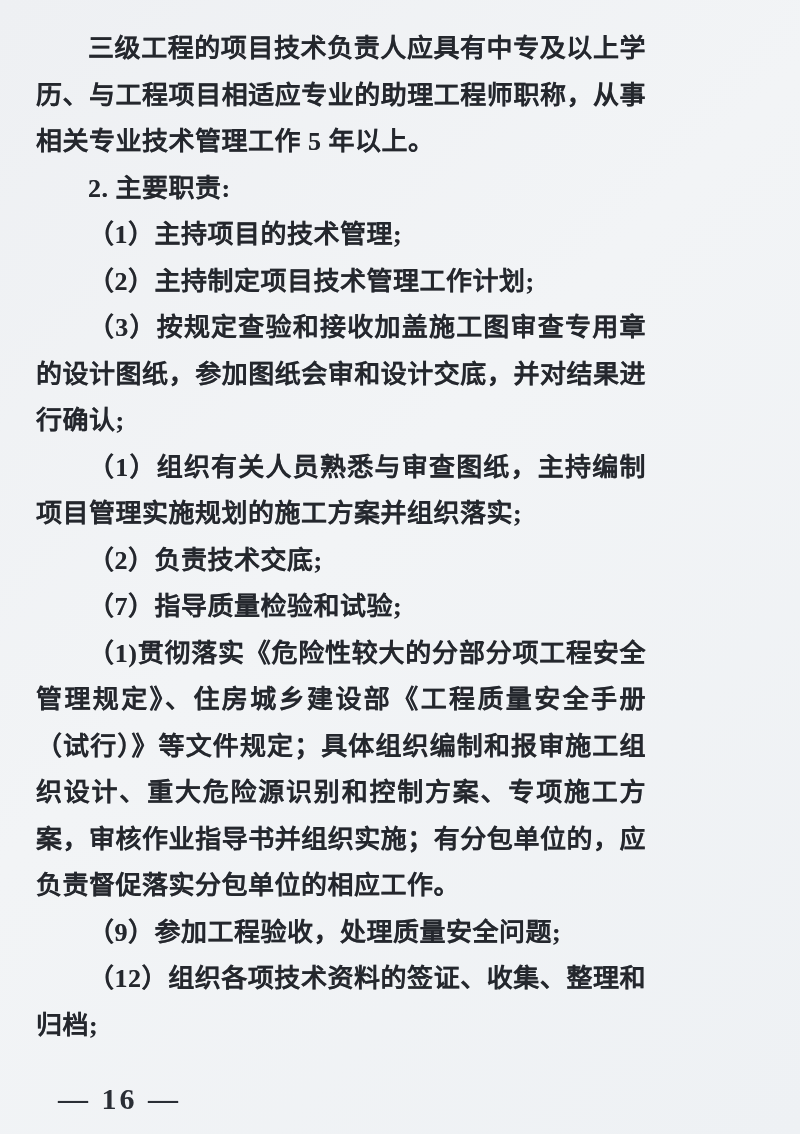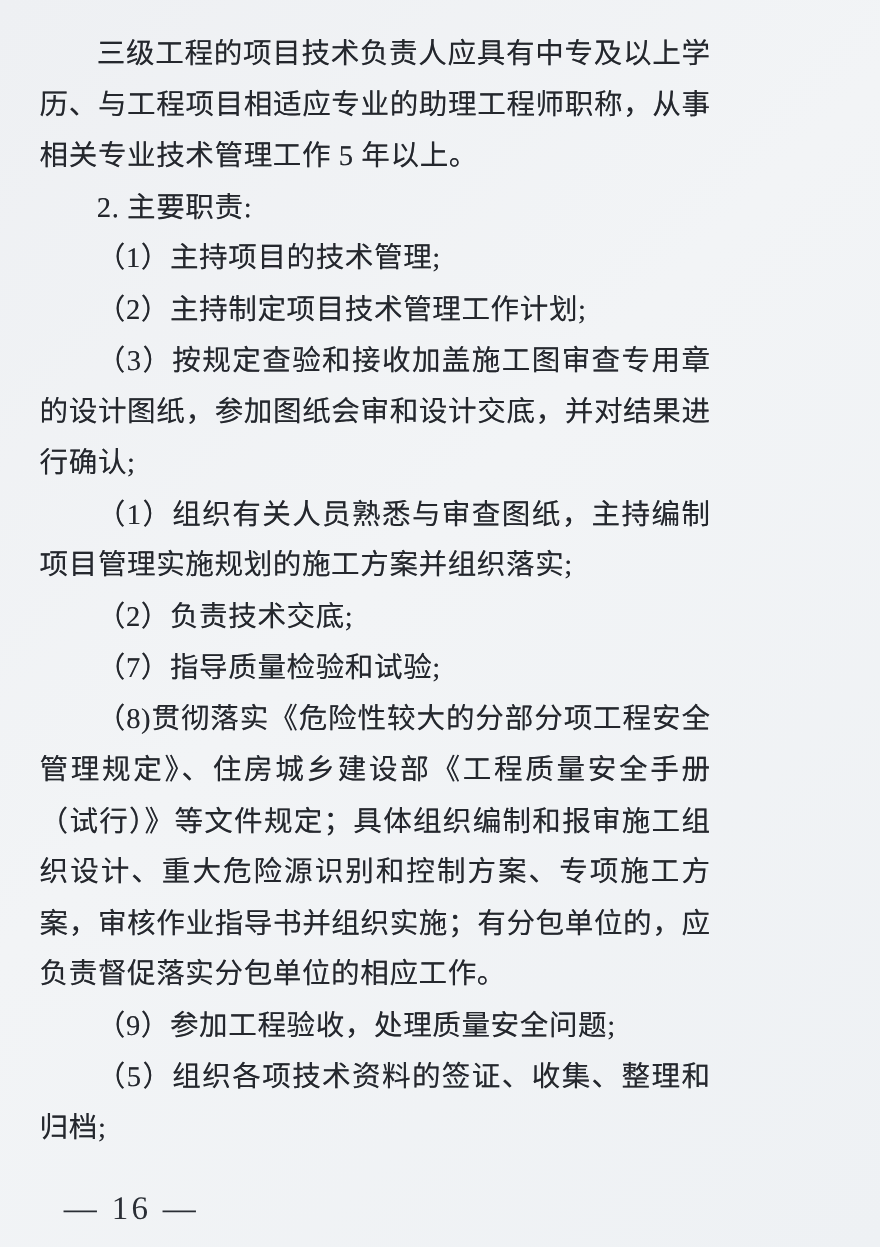--- a/index.html
+++ b/index.html
@@ -13,20 +13,21 @@
     font-family: "Liberation Serif", "DejaVu Serif", serif;
     color: #24272d;
     overflow: hidden;
     position: relative;
   }
   .page {
     box-sizing: border-box;
     width: 680px;
     height: 1134px;
     padding: 26px 34px 0 36px;
+    font-weight: bold;
   }
   .doc-body p {
     margin: 0;
     font-size: 26px;
     line-height: 46.5px;
     letter-spacing: 0.5px;
     text-indent: 2em;
     text-align: justify;
     text-justify: inter-ideograph;
     word-break: break-all;
@@ -48,18 +49,18 @@
 <div class="page">
   <div class="doc-body">
     <p>三级工程的项目技术负责人应具有中专及以上学历、与工程项目相适应专业的助理工程师职称，从事相关专业技术管理工作 5 年以上。</p>
     <p>2. 主要职责:</p>
     <p>（1）主持项目的技术管理;</p>
     <p>（2）主持制定项目技术管理工作计划;</p>
     <p>（3）按规定查验和接收加盖施工图审查专用章的设计图纸，参加图纸会审和设计交底，并对结果进行确认;</p>
     <p>（1）组织有关人员熟悉与审查图纸，主持编制项目管理实施规划的施工方案并组织落实;</p>
     <p>（2）负责技术交底;</p>
     <p>（7）指导质量检验和试验;</p>
-    <p>（8)贯彻落实《危险性较大的分部分项工程安全管理规定》、住房城乡建设部《工程质量安全手册（试行）》等文件规定；具体组织编制和报审施工组织设计、重大危险源识别和控制方案、专项施工方案，审核作业指导书并组织实施；有分包单位的，应负责督促落实分包单位的相应工作。</p>
+    <p>（1)贯彻落实《危险性较大的分部分项工程安全管理规定》、住房城乡建设部《工程质量安全手册（试行）》等文件规定；具体组织编制和报审施工组织设计、重大危险源识别和控制方案、专项施工方案，审核作业指导书并组织实施；有分包单位的，应负责督促落实分包单位的相应工作。</p>
     <p>（9）参加工程验收，处理质量安全问题;</p>
-    <p>（5）组织各项技术资料的签证、收集、整理和归档;</p>
+    <p>（12）组织各项技术资料的签证、收集、整理和归档;</p>
   </div>
   <div class="page-footer">— 16 —</div>
 </div>
 
 </body></html>

